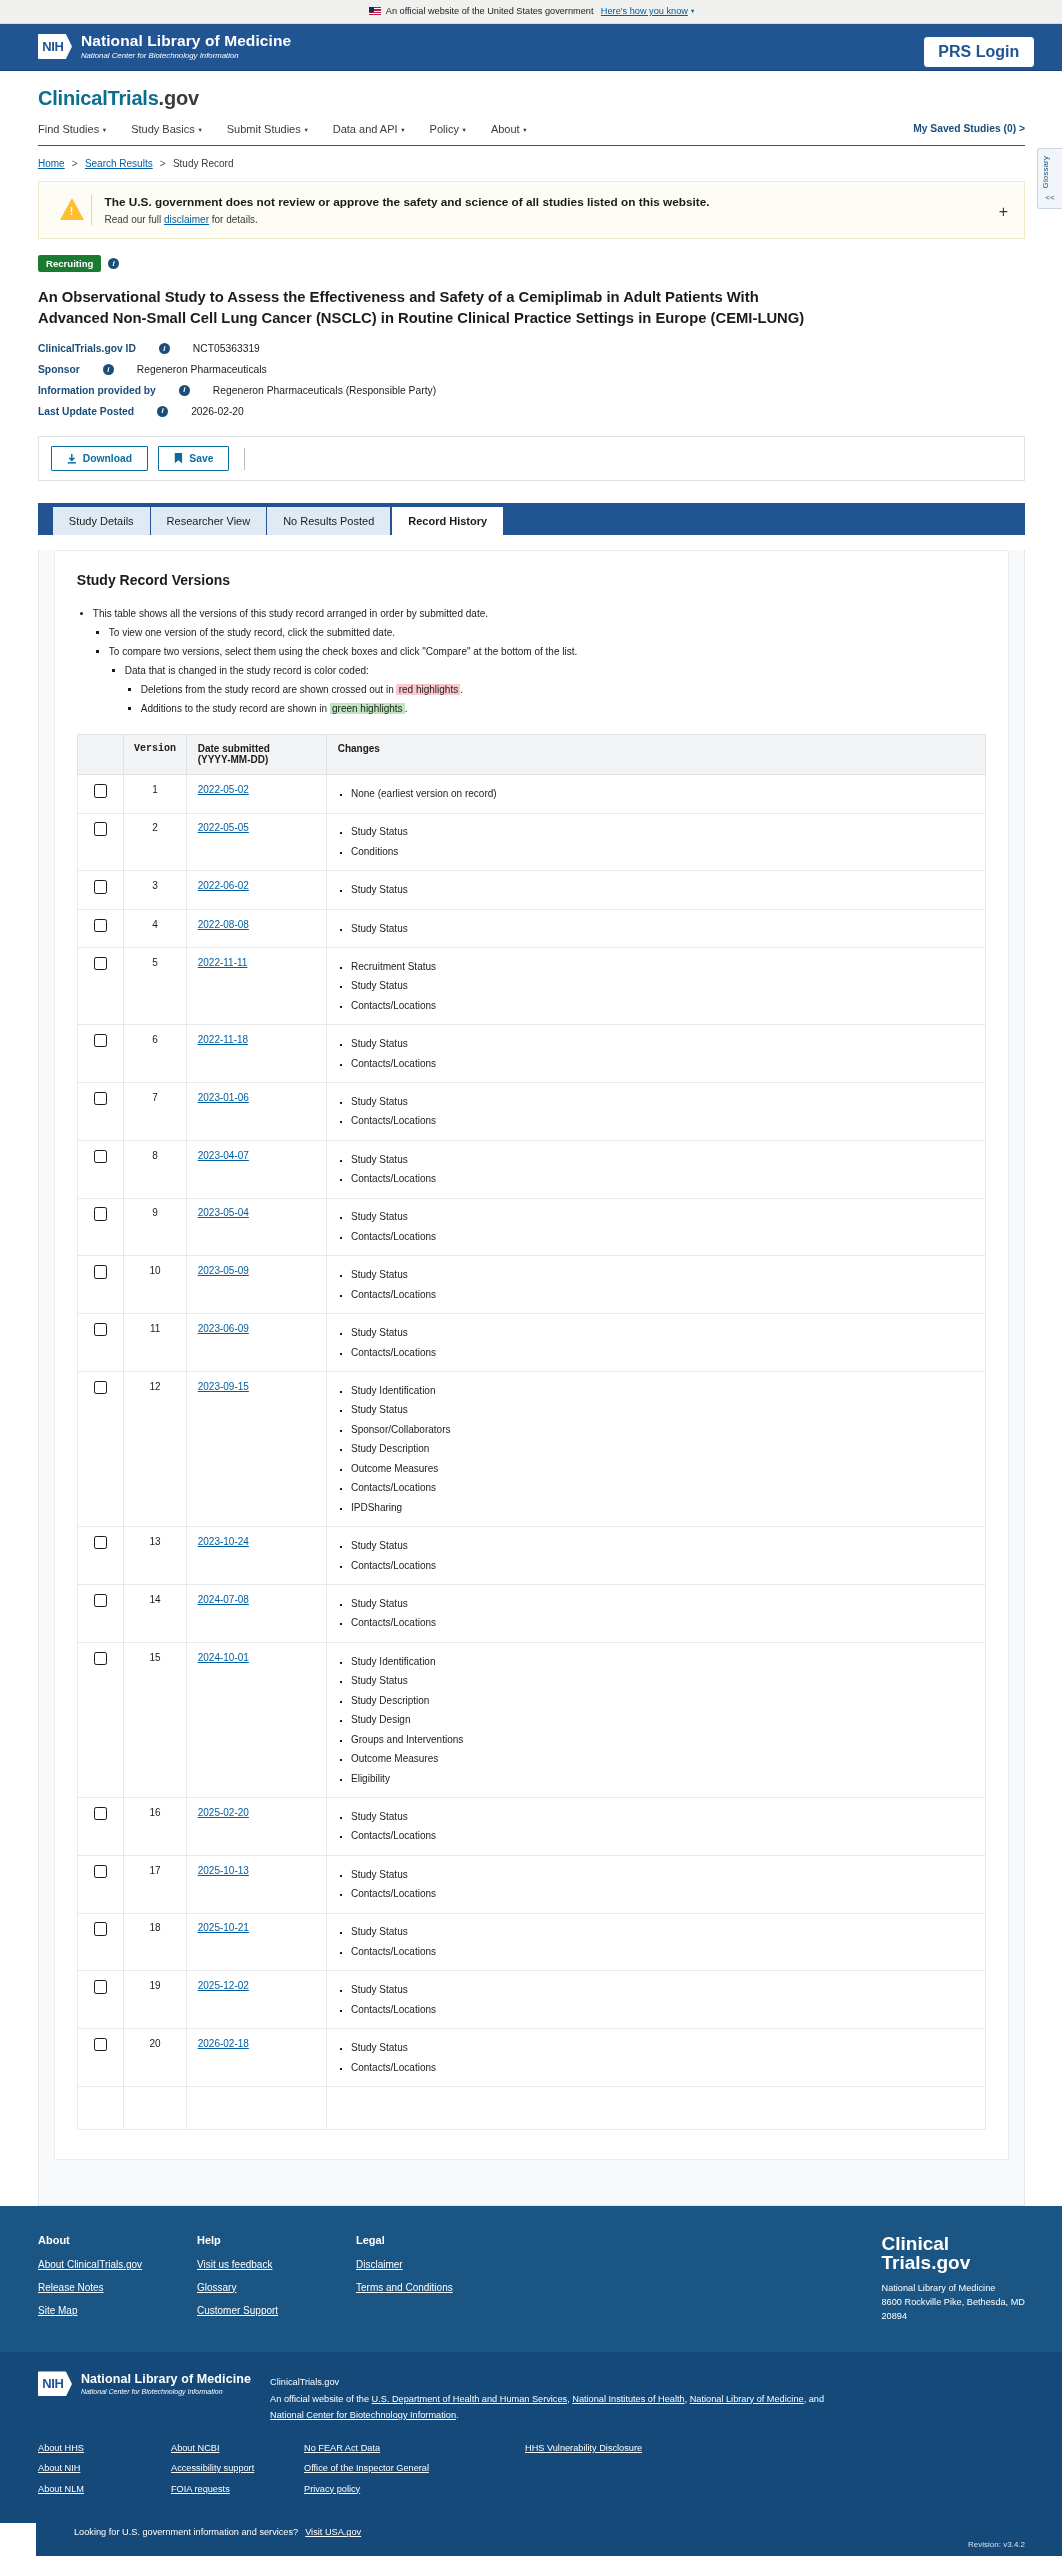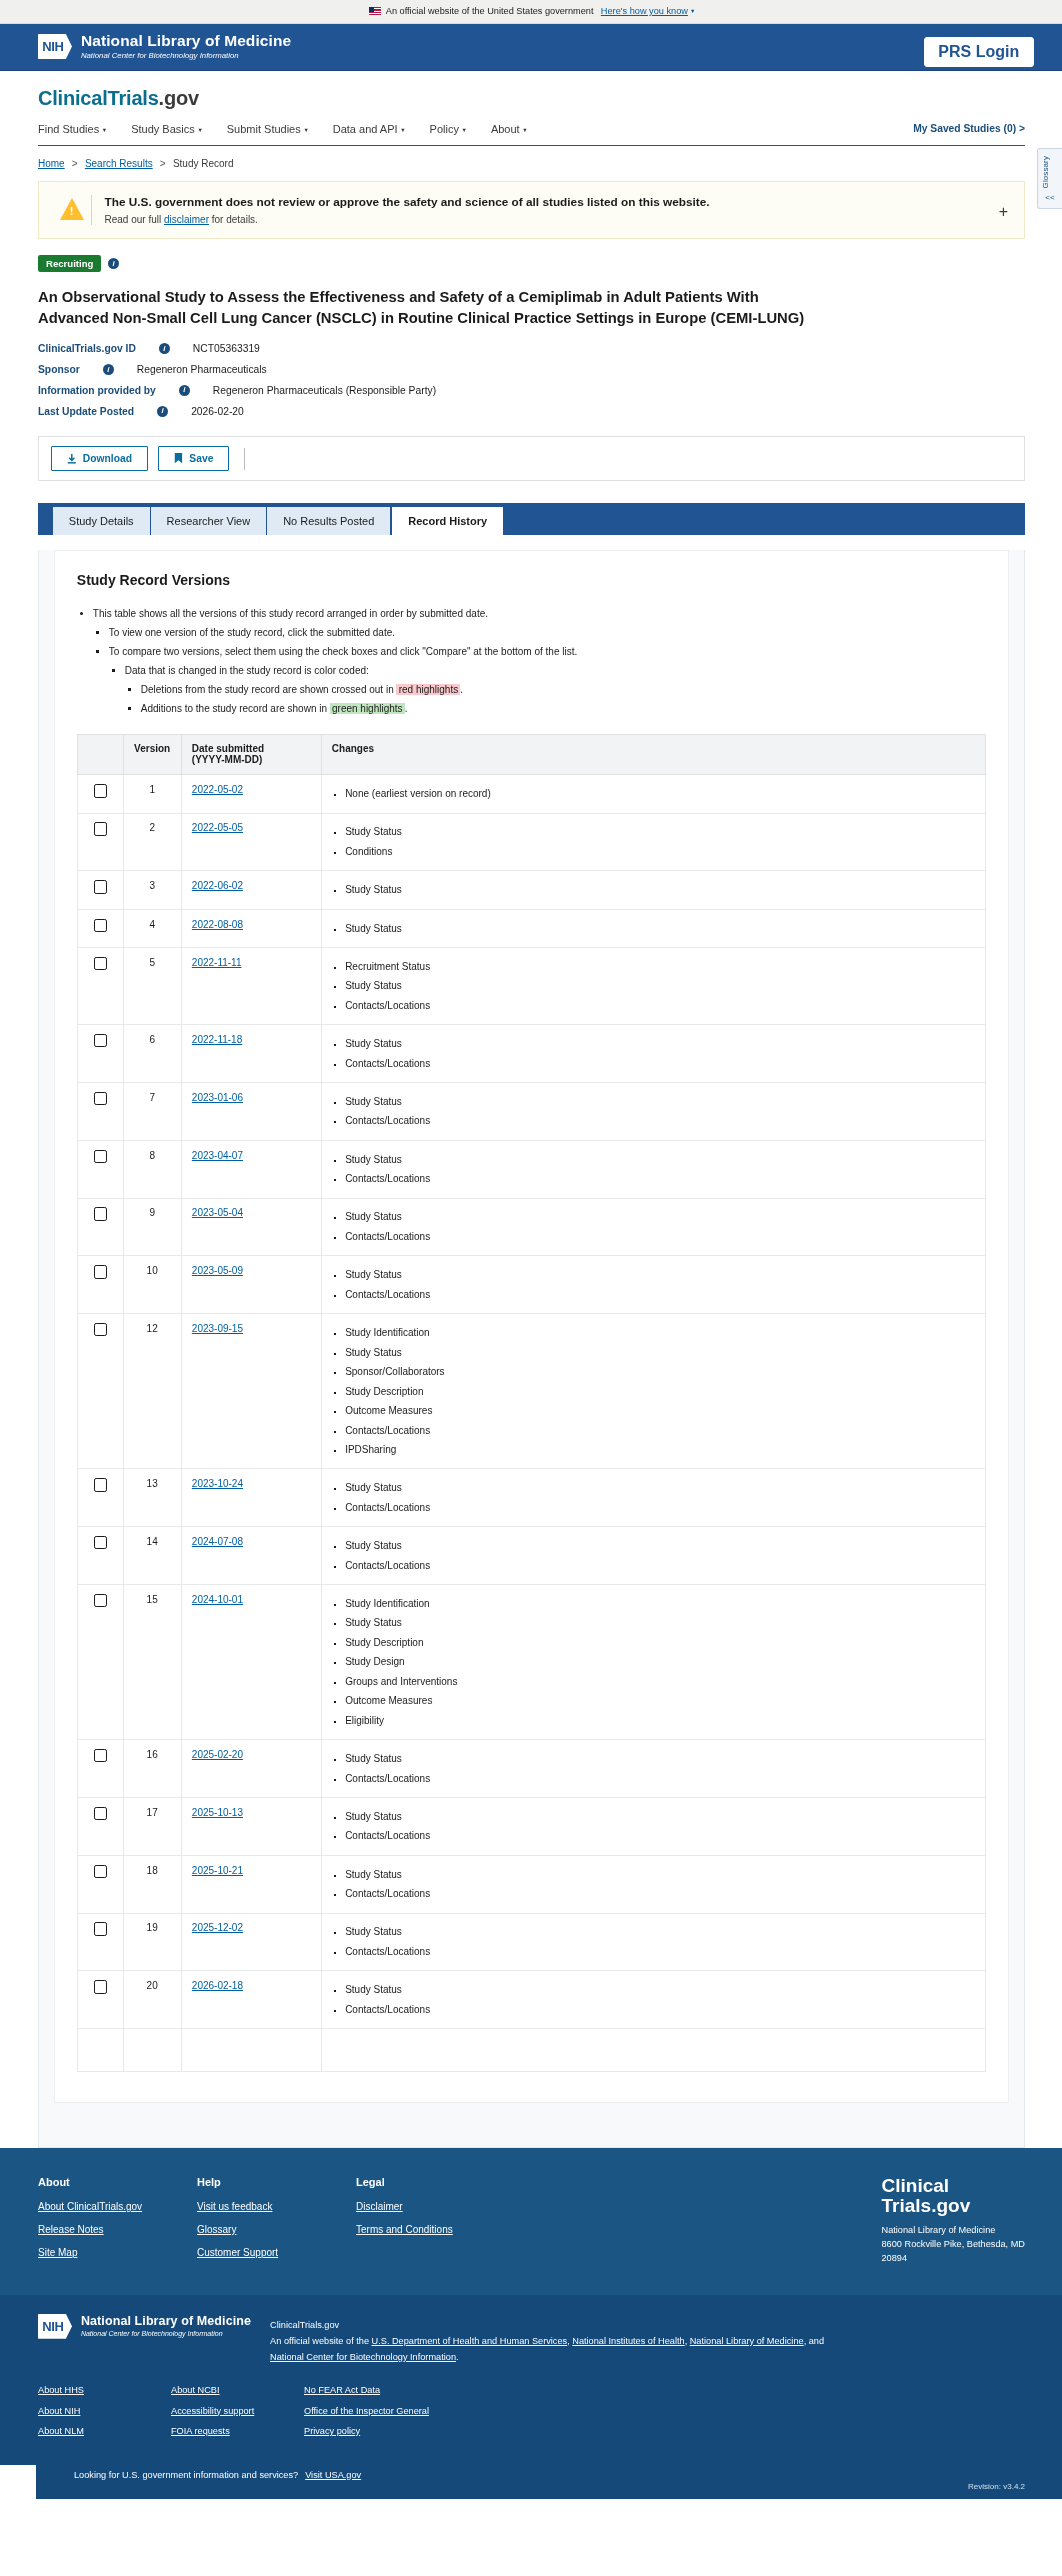--- a/index.html
+++ b/index.html
@@ -176,21 +176,21 @@
     background:#f2f3f4; border:0.7px solid #dfe1e2; text-align:left;
     padding:8.9px 10.3px; font-size:10px; font-weight:bold; color:#1b1b1b; vertical-align:top;
   }
   table.versions td{
     border:0.7px solid #e6e8ea; padding:8.9px 10.3px; vertical-align:top; color:#1b1b1b;
   }
   td.c-check{ width:46px; text-align:center;}
   td.c-ver{ width:49px; text-align:center;}
   td.c-date{ width:140px;}
   th.c-check{ width:46px;}
-  th.c-ver{ width:49px; text-align:center;}
+  th.c-ver{ width:49px; text-align:center;font-family:Liberation Mono, monospace;}
   th.c-date{ width:140px;}
   .chk{
     width:13.3px;height:13.3px;border:1.5px solid #1b1b1b;border-radius:2.2px;
     display:inline-block; background:#fff; cursor:pointer; vertical-align:middle;
   }
   td.c-date a{ color:#005ea2; text-decoration:underline;}
   ul.changes{ margin:0; padding-left:13.3px; list-style:square; line-height:1.95;}
   ul.changes li::marker{ color:#1b1b1b; font-size:8px;}
   tr.blank td{ height:43px; border-top:0.7px solid #e6e8ea;}
 
@@ -478,20 +478,31 @@
             <td class="c-date"><a href="#">2023-05-09</a></td>
             <td>
               <ul class="changes">
                 <li>Study Status</li>
                 <li>Contacts/Locations</li>
               </ul>
             </td>
           </tr>
           <tr>
             <td class="c-check"><span class="chk"></span></td>
+            <td class="c-ver">11</td>
+            <td class="c-date"><a href="#">2023-06-09</a></td>
+            <td>
+              <ul class="changes">
+                <li>Study Status</li>
+                <li>Contacts/Locations</li>
+              </ul>
+            </td>
+          </tr>
+          <tr>
+            <td class="c-check"><span class="chk"></span></td>
             <td class="c-ver">12</td>
             <td class="c-date"><a href="#">2023-09-15</a></td>
             <td>
               <ul class="changes">
                 <li>Study Identification</li>
                 <li>Study Status</li>
                 <li>Sponsor/Collaborators</li>
                 <li>Study Description</li>
                 <li>Outcome Measures</li>
                 <li>Contacts/Locations</li>
@@ -659,20 +670,23 @@
     <div class="fl-col">
       <a href="#">About NCBI</a>
       <a href="#">Accessibility support</a>
       <a href="#">FOIA requests</a>
     </div>
     <div class="fl-col wide">
       <a href="#">No FEAR Act Data</a>
       <a href="#">Office of the Inspector General</a>
       <a href="#">Privacy policy</a>
     </div>
+    <div class="fl-col wide">
+      <a href="#">HHS Vulnerability Disclosure</a>
+    </div>
   </div>
 </div>
 
 <div class="footer-bottom">
   <span>Looking for U.S. government information and services?</span>
   <a href="#" style="margin-left:4.4px;">Visit USA.gov</a>
   <span class="revision">Revision: v3.4.2</span>
 </div>
 
 

